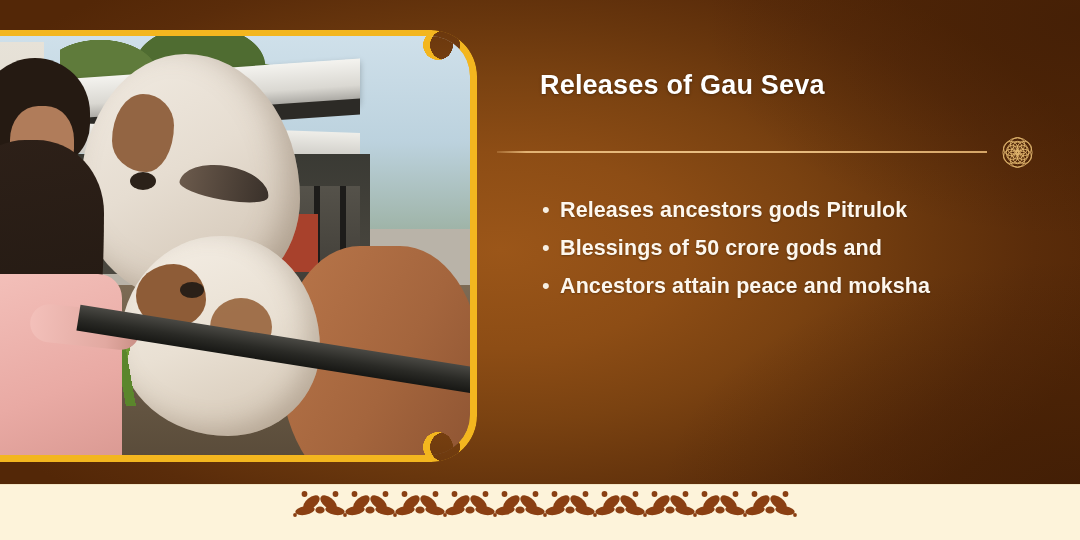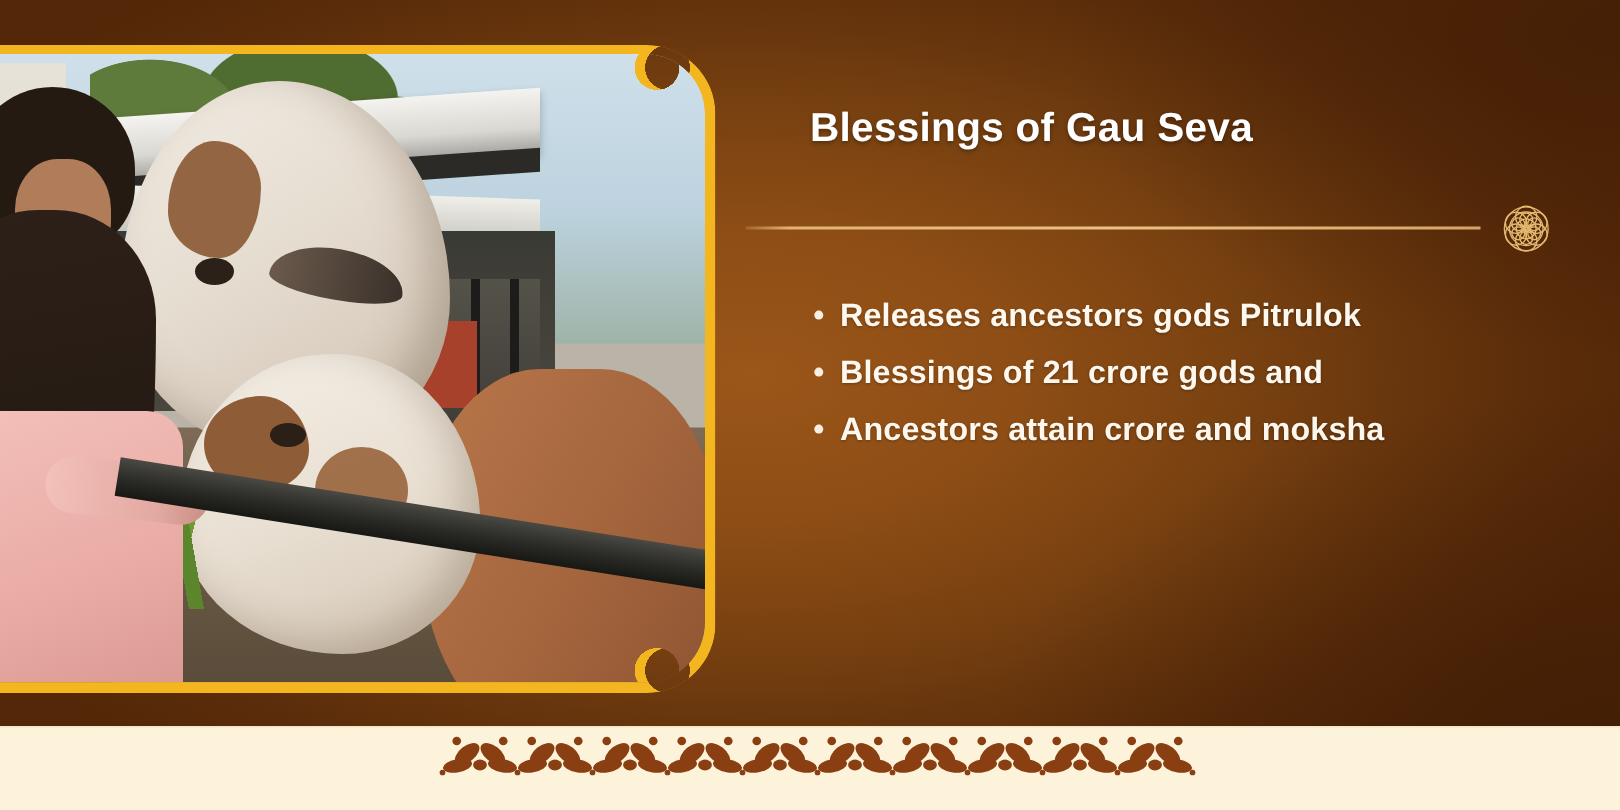--- a/index.html
+++ b/index.html
@@ -386,21 +386,21 @@
         <div class="ph-man-face"></div>
         <div class="ph-person-hair"></div>
         <div class="ph-person-body"></div>
         <div class="ph-person-arm"></div>
 
         <div class="ph-bar"></div>
       </div>
     </div>
   </div>
 
-  <div class="title">Blessings of Gau Seva</div>
+  <div class="title">Releases of Gau Seva</div>
 
   <div class="divider"></div>
 
   <div class="mandala">
     <svg width="43" height="43" viewBox="0 0 43 43" fill="none" stroke="#e3b86f" stroke-width="0.9">
       <circle cx="21.5" cy="21.5" r="14.6"></circle>
       <circle cx="21.5" cy="21.5" r="11.2"></circle>
       <circle cx="21.5" cy="21.5" r="6.6"></circle>
       <g>
         <circle cx="21.5" cy="13.6" r="7.1"></circle>
@@ -421,25 +421,25 @@
     </svg>
   </div>
 
   <div class="bullets">
     <div class="bullet-row">
       <span class="bullet-dot">•</span>
       <span class="bullet-text">Releases ancestors gods Pitrulok</span>
     </div>
     <div class="bullet-row">
       <span class="bullet-dot">•</span>
-      <span class="bullet-text">Blessings of 21 crore gods and</span>
+      <span class="bullet-text">Blessings of 50 crore gods and</span>
     </div>
     <div class="bullet-row">
       <span class="bullet-dot">•</span>
-      <span class="bullet-text">Ancestors attain crore and moksha</span>
+      <span class="bullet-text">Ancestors attain peace and moksha</span>
     </div>
   </div>
 
   <div class="bottom-band">
     <div class="band-orn">
       <svg width="1080" height="56" viewBox="0 0 1080 56">
         <defs>
           <g id="motif">
 
             <ellipse cx="-8.5" cy="17.5" rx="9.5" ry="5.2" transform="rotate(-38 -8.5 17.5)" fill="#8a3f12"></ellipse>

